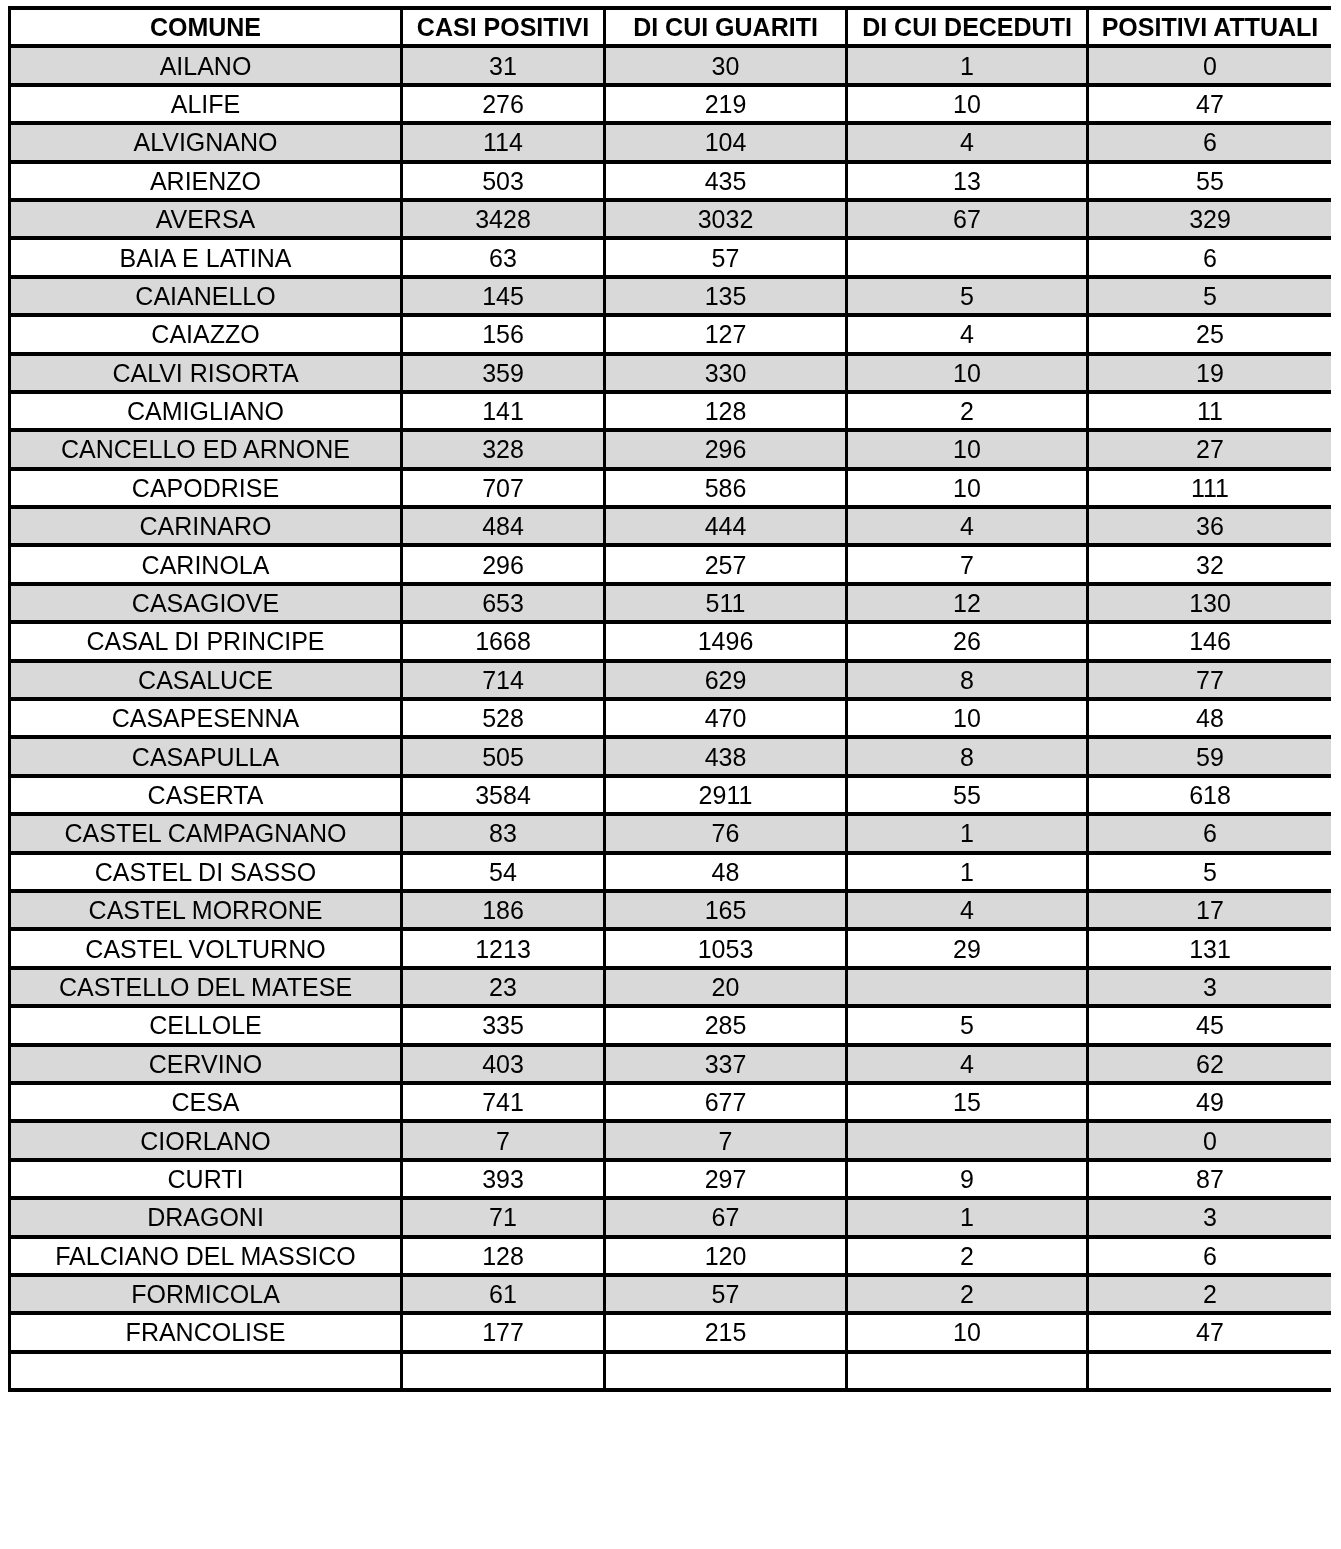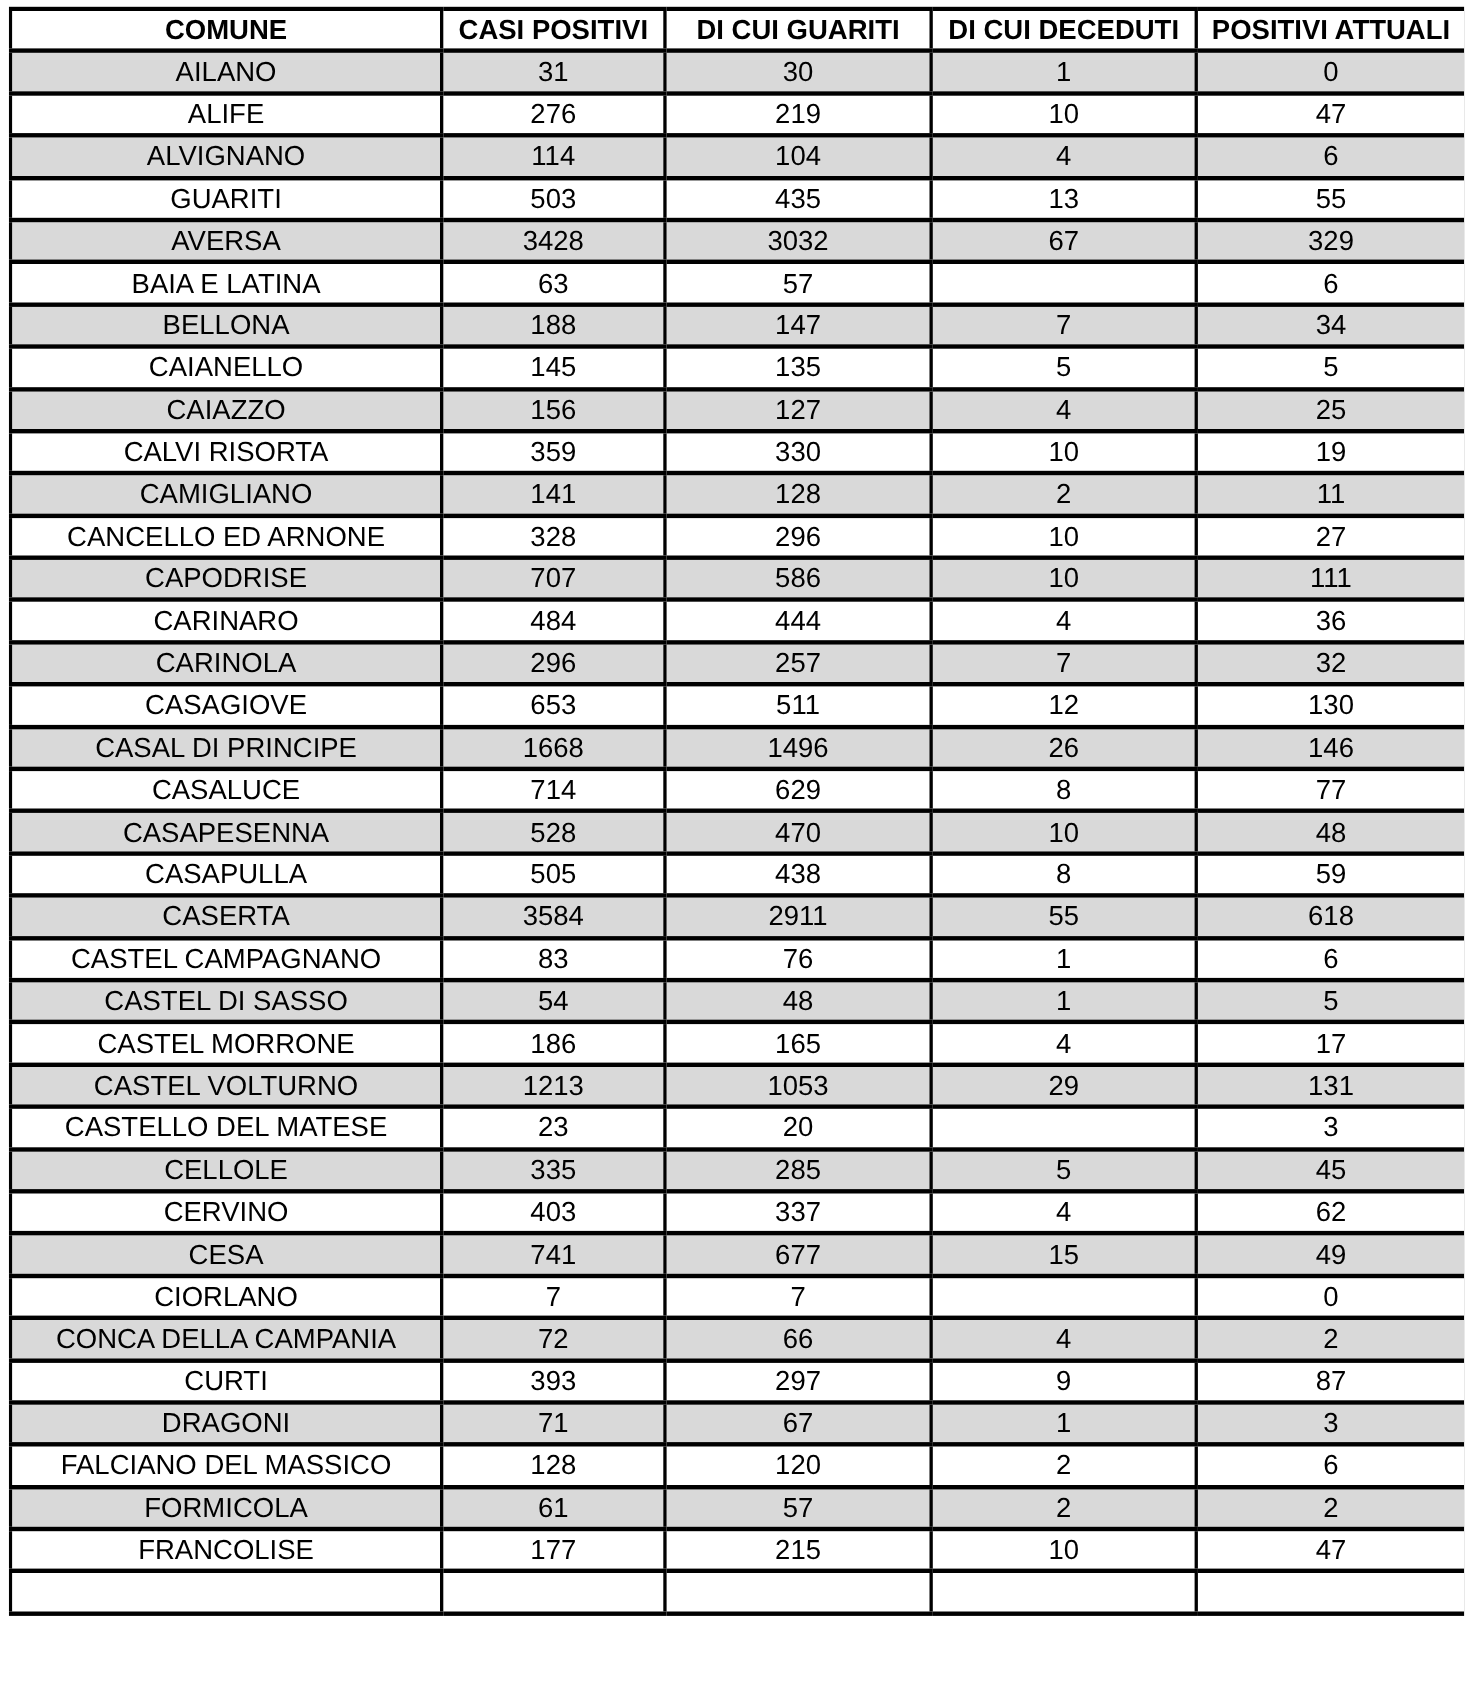--- a/index.html
+++ b/index.html
@@ -88,48 +88,41 @@
           <td>47</td>
         </tr>
         <tr>
           <td>ALVIGNANO</td>
           <td>114</td>
           <td>104</td>
           <td>4</td>
           <td>6</td>
         </tr>
         <tr>
-          <td>GUARITI</td>
+          <td>ARIENZO</td>
           <td>503</td>
           <td>435</td>
           <td>13</td>
           <td>55</td>
         </tr>
         <tr>
           <td>AVERSA</td>
           <td>3428</td>
           <td>3032</td>
           <td>67</td>
           <td>329</td>
         </tr>
         <tr>
           <td>BAIA E LATINA</td>
           <td>63</td>
           <td>57</td>
           <td></td>
           <td>6</td>
         </tr>
         <tr>
-          <td>BELLONA</td>
-          <td>188</td>
-          <td>147</td>
-          <td>7</td>
-          <td>34</td>
-        </tr>
-        <tr>
           <td>CAIANELLO</td>
           <td>145</td>
           <td>135</td>
           <td>5</td>
           <td>5</td>
         </tr>
         <tr>
           <td>CAIAZZO</td>
           <td>156</td>
           <td>127</td>
@@ -277,27 +270,20 @@
           <td>49</td>
         </tr>
         <tr>
           <td>CIORLANO</td>
           <td>7</td>
           <td>7</td>
           <td></td>
           <td>0</td>
         </tr>
         <tr>
-          <td>CONCA DELLA CAMPANIA</td>
-          <td>72</td>
-          <td>66</td>
-          <td>4</td>
-          <td>2</td>
-        </tr>
-        <tr>
           <td>CURTI</td>
           <td>393</td>
           <td>297</td>
           <td>9</td>
           <td>87</td>
         </tr>
         <tr>
           <td>DRAGONI</td>
           <td>71</td>
           <td>67</td>

